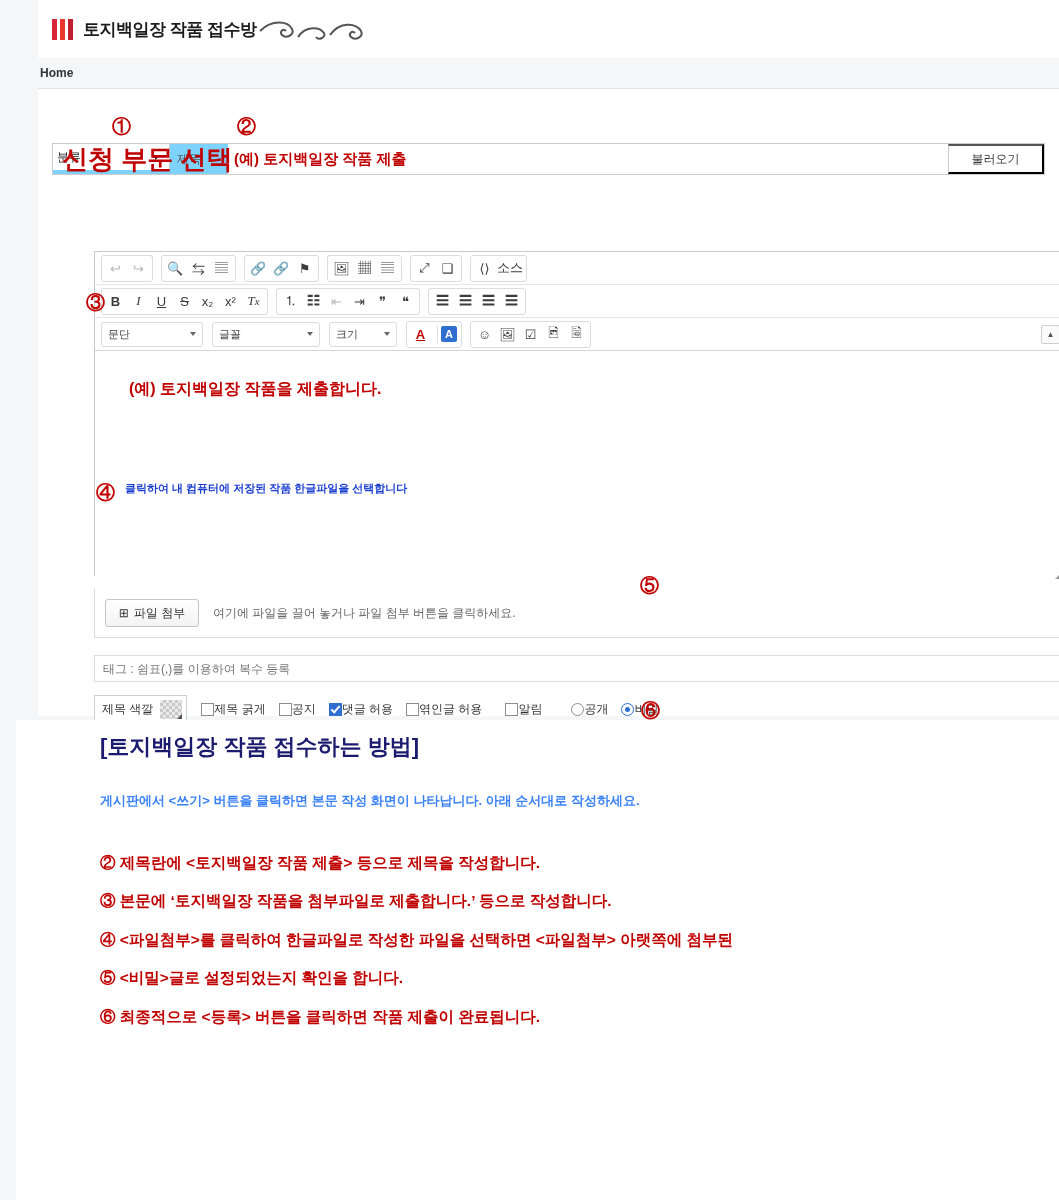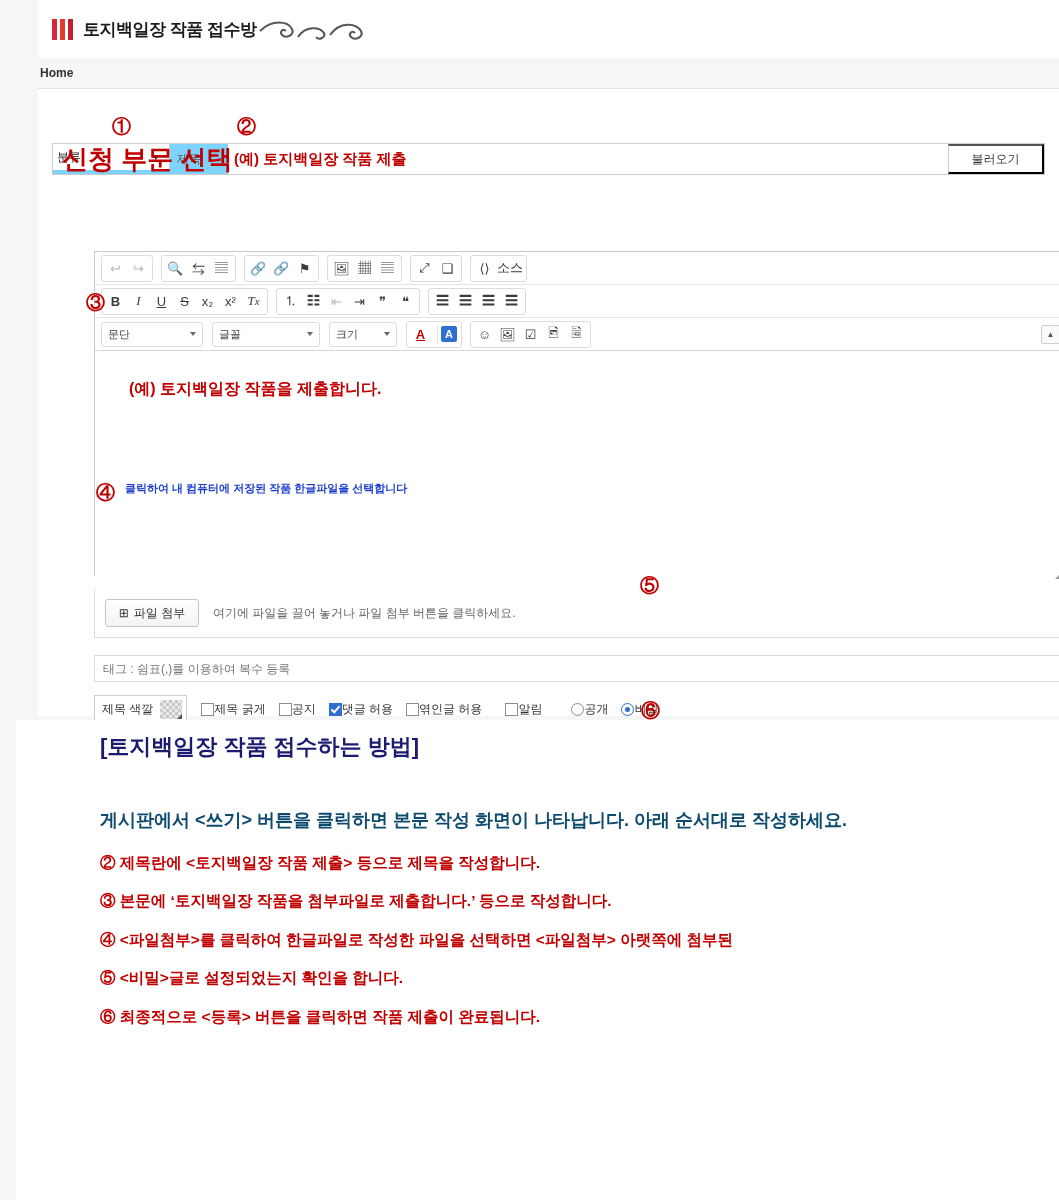--- a/index.html
+++ b/index.html
@@ -463,24 +463,23 @@
     left: 84px;
     top: 12px;
     font-size: 22px;
     font-weight: bold;
     color: #1a1a6e;
   }
   .ins-lead {
     position: absolute;
     left: 84px;
     top: 72px;
-    font-size: 18px;
-    font-weight: bold;
-    color: #0c4a6e;
-    margin-top: 16px;
+    font-size: 13px;
+    font-weight: bold;
+    color: #3b82f6;
   }
   .ins-list {
     position: absolute;
     left: 84px;
     top: 132px;
     width: 900px;
   }
   .ins-item {
     font-size: 15.5px;
     font-weight: bold;

